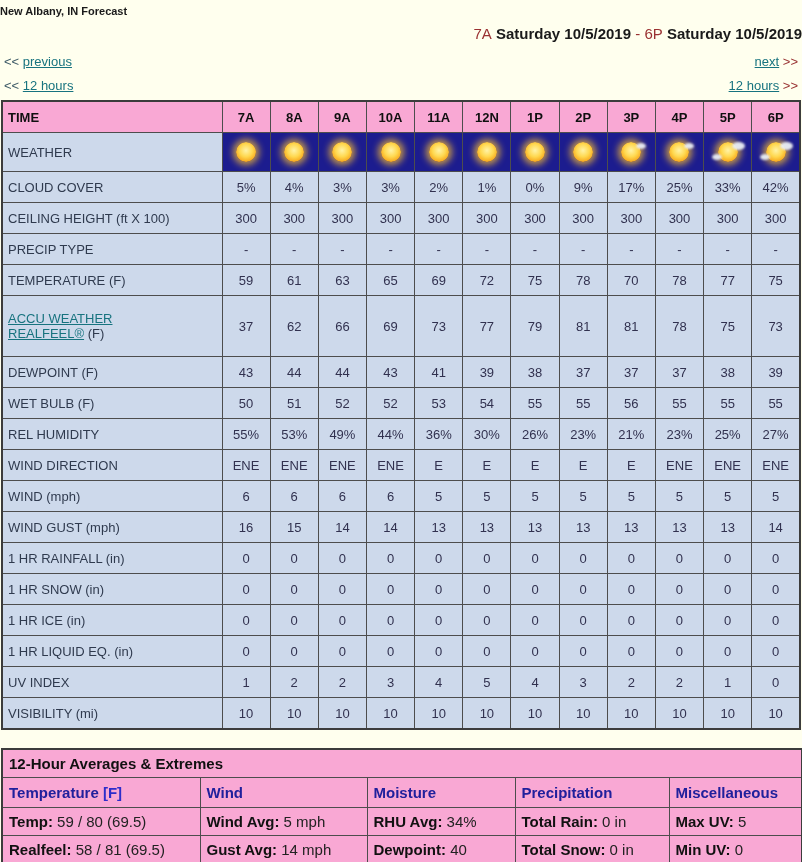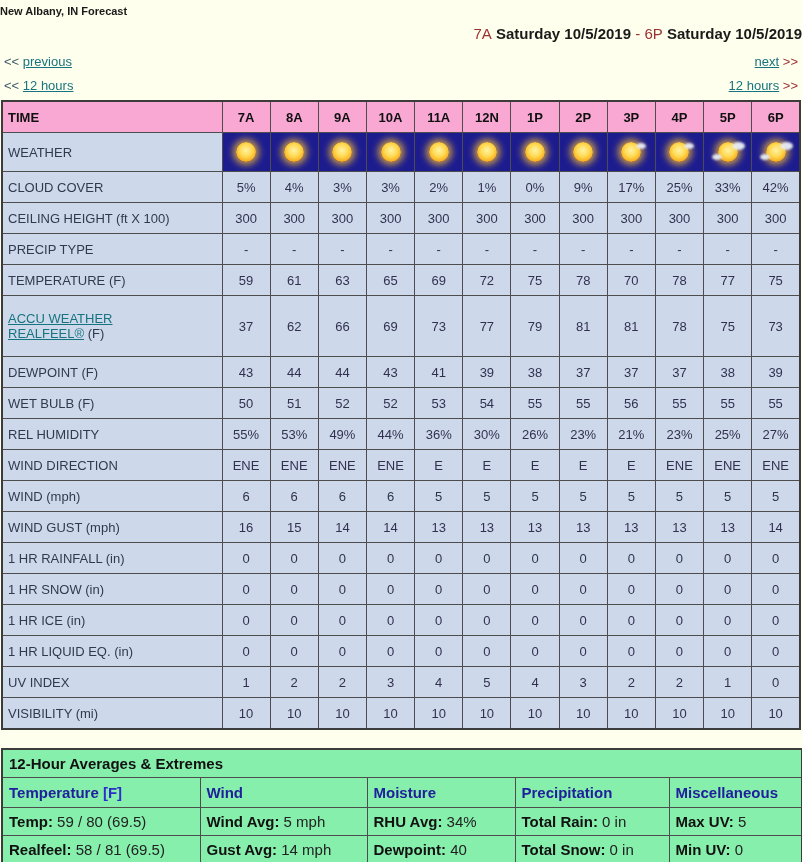--- a/index.html
+++ b/index.html
@@ -66,21 +66,21 @@
   .mostly-sunny .wisp-r{width:10px;height:6px;right:-2px;top:4px;}
   .intermittent-clouds .wisp-r{width:13px;height:8px;right:-4px;top:3px;}
   .intermittent-clouds .wisp-l{width:10px;height:6px;left:-3px;bottom:5px;}
   
   table.summary{
     width:800px;margin:18px 0 0 1px;
     border-collapse:collapse;table-layout:fixed;
     border:2px solid #3c3c3c;font-size:15px;
   }
   table.summary td{
-    border:1px solid #4d4d4d;background:#86efac;
+    border:1px solid #4d4d4d;background:#f9a8d4;
     padding:0 0 0 6px;overflow:hidden;white-space:nowrap;
   }
   td.sum-title{height:27px;font-weight:bold;color:#111;}
   td.sum-header{height:29px;font-weight:bold;color:#20209c;}
   .hdr-suffix{color:#2d2dca;}
   td.sum-cell{height:27px;color:#222;}
   .sum-label{font-weight:bold;color:#111;}
 </style>
 </head>
 <body>

